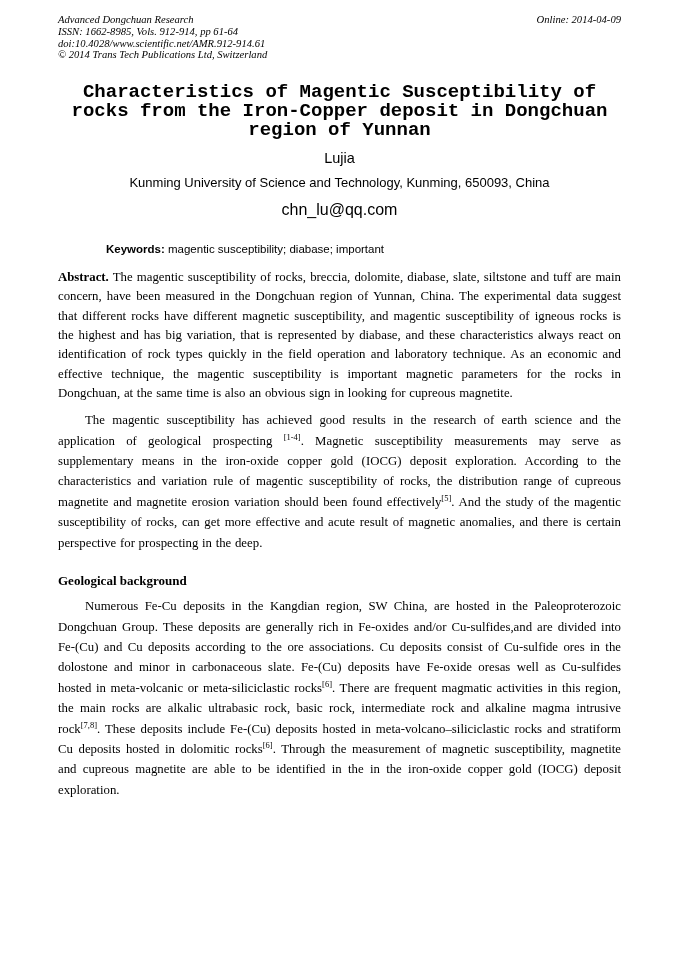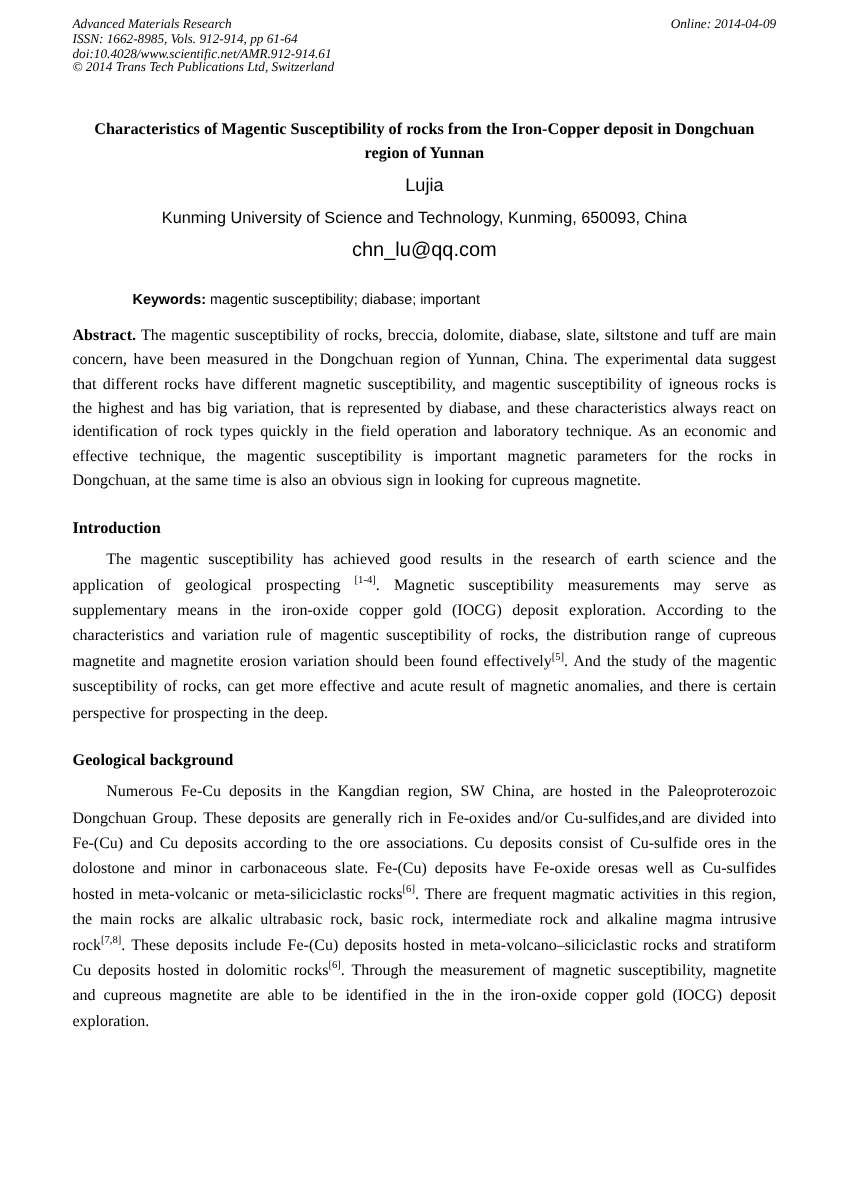--- a/index.html
+++ b/index.html
@@ -26,25 +26,25 @@
     align-items: flex-start;
     font-family: "Liberation Serif", serif;
     font-style: italic;
     font-size: 10.6px;
     line-height: 11.8px;
   }
   .journal-header .left-block { white-space: nowrap; }
   .journal-header .online-date { white-space: nowrap; margin-left: 24px; }
   
   .paper-title {
-    margin: 32px auto 0 auto;
+    margin: 22px auto 0 auto;
     max-width: 566px;
-    font-family: Liberation Serif, serif;
+    font-family: Liberation Mono, monospace;
     font-weight: bold;
-    font-size: 13px;
+    font-size: 19px;
     line-height: 19px;
     text-align: center;
   }
   .author-name {
     margin-top: 9px;
     font-family: "Liberation Sans", sans-serif;
     font-size: 14.5px;
     line-height: 18px;
     text-align: center;
   }
@@ -101,21 +101,21 @@
     letter-spacing: 0;
   }
 </style>
 </head>
 <body>
 
 <div class="page">
 
   <div class="journal-header">
     <div class="left-block">
-      <div>Advanced Materials Research</div>
+      <div>Advanced Dongchuan Research</div>
       <div>ISSN: 1662-8985, Vols. 912-914, pp 61-64</div>
       <div>doi:10.4028/www.scientific.net/AMR.912-914.61</div>
       <div>© 2014 Trans Tech Publications Ltd, Switzerland</div>
     </div>
     <div class="online-date">Online: 2014-04-09</div>
   </div>
 
   <div class="paper-title">Characteristics of Magentic Susceptibility of rocks from the Iron-Copper deposit in Dongchuan region of Yunnan</div>
 
   <div class="author-name">Lujia</div>
@@ -125,21 +125,20 @@
   <div class="email">chn_lu@qq.com</div>
 
   <div class="keywords-line">
     <b>Keywords:</b><span> magentic susceptibility; diabase; important</span>
   </div>
 
   <div class="serif-block abstract-para">
     <b>Abstract.</b><span> The magentic susceptibility of rocks, breccia, dolomite, diabase, slate, siltstone and tuff are main concern, have been measured in the Dongchuan region of Yunnan, China. The experimental data suggest that different rocks have different magnetic susceptibility, and magentic susceptibility of igneous rocks is the highest and has big variation, that is represented by diabase, and these characteristics always react on identification of rock types quickly in the field operation and laboratory technique. As an economic and effective technique, the magentic susceptibility is important magnetic parameters for the rocks in Dongchuan, at the same time is also an obvious sign in looking for cupreous magnetite.</span>
   </div>
 
-  <h3 class="section-heading">Introduction</h3>
 
   <div class="serif-block body-para">
     <span>The magentic susceptibility has achieved good results in the research of earth science and the application of geological prospecting </span><sup class="ref">[1-4]</sup><span>. Magnetic susceptibility measurements may serve as supplementary means in the iron-oxide copper gold (IOCG) deposit exploration. According to the characteristics and variation rule of magentic susceptibility of rocks, the distribution range of cupreous magnetite and magnetite erosion variation should been found effectively</span><sup class="ref">[5]</sup><span>. And the study of the magentic susceptibility of rocks, can get more effective and acute result of magnetic anomalies, and there is certain perspective for prospecting in the deep.</span>
   </div>
 
   <h3 class="section-heading">Geological background</h3>
 
   <div class="serif-block body-para">
     <span>Numerous Fe-Cu deposits in the Kangdian region, SW China, are hosted in the Paleoproterozoic Dongchuan Group. These deposits are generally rich in Fe-oxides and/or Cu-sulfides,and are divided into Fe-(Cu) and Cu deposits according to the ore associations. Cu deposits consist of Cu-sulfide ores in the dolostone and minor in carbonaceous slate. Fe-(Cu) deposits have Fe-oxide oresas well as Cu-sulfides hosted in meta-volcanic or meta-siliciclastic rocks</span><sup class="ref">[6]</sup><span>. There are frequent magmatic activities in this region, the main rocks are alkalic ultrabasic rock, basic rock, intermediate rock and alkaline magma intrusive rock</span><sup class="ref">[7,8]</sup><span>. These deposits include Fe-(Cu) deposits hosted in meta-volcano–siliciclastic rocks and stratiform Cu deposits hosted in dolomitic rocks</span><sup class="ref">[6]</sup><span>. Through the measurement of magnetic susceptibility, magnetite and cupreous magnetite are able to be identified in the in the iron-oxide copper gold (IOCG) deposit exploration.</span>
   </div>

